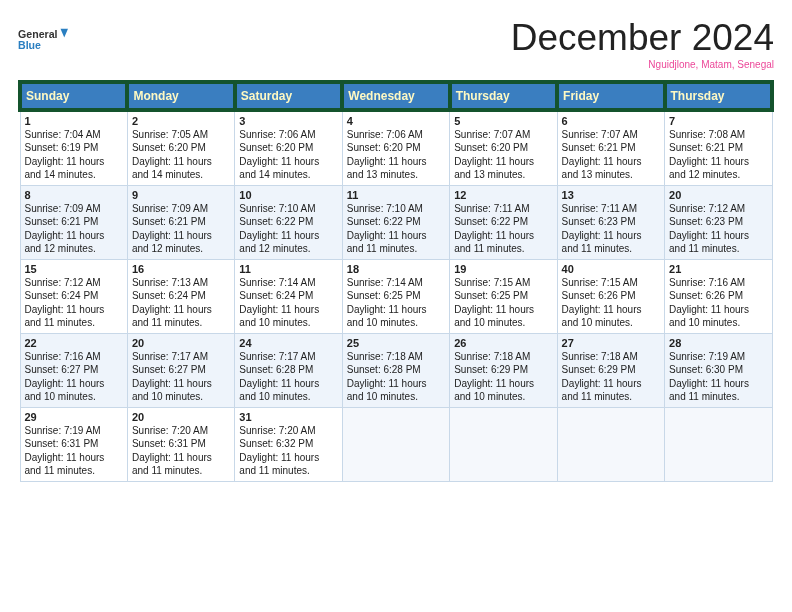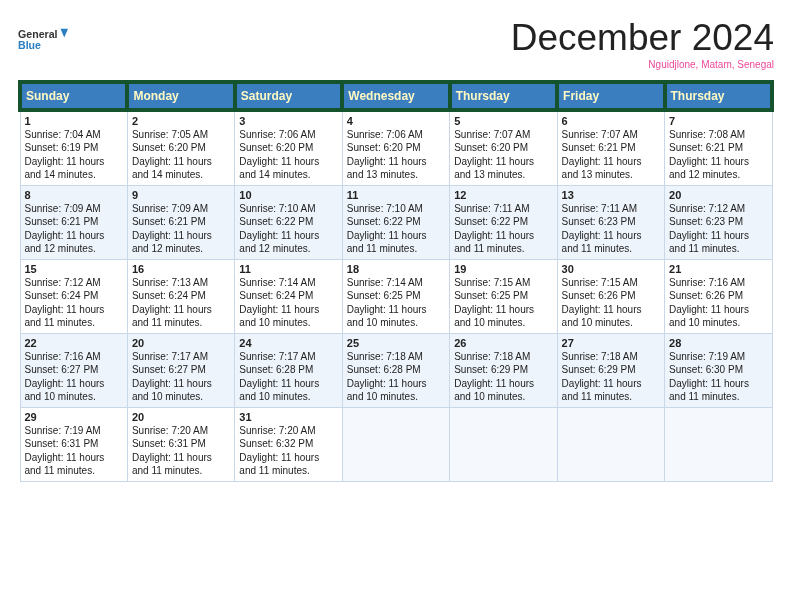--- a/index.html
+++ b/index.html
@@ -195,21 +195,21 @@
       </td>
           <td>
         <span class="day-num">18</span>
         <span class="day-detail">Sunrise: 7:14 AM<br>Sunset: 6:25 PM<br>Daylight: 11 hours and 10 minutes.</span>
       </td>
           <td>
         <span class="day-num">19</span>
         <span class="day-detail">Sunrise: 7:15 AM<br>Sunset: 6:25 PM<br>Daylight: 11 hours and 10 minutes.</span>
       </td>
           <td>
-        <span class="day-num">30</span>
+        <span class="day-num">40</span>
         <span class="day-detail">Sunrise: 7:15 AM<br>Sunset: 6:26 PM<br>Daylight: 11 hours and 10 minutes.</span>
       </td>
           <td>
         <span class="day-num">21</span>
         <span class="day-detail">Sunrise: 7:16 AM<br>Sunset: 6:26 PM<br>Daylight: 11 hours and 10 minutes.</span>
       </td>
         </tr>
         <tr class="row-even">
           <td>
         <span class="day-num">22</span>

